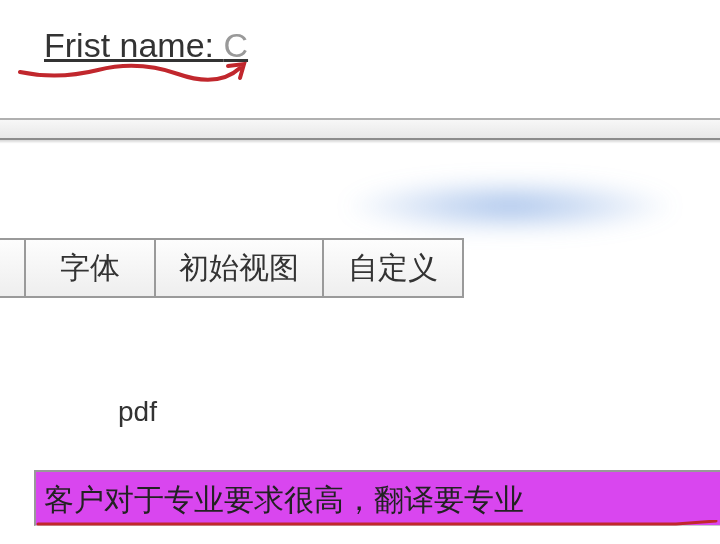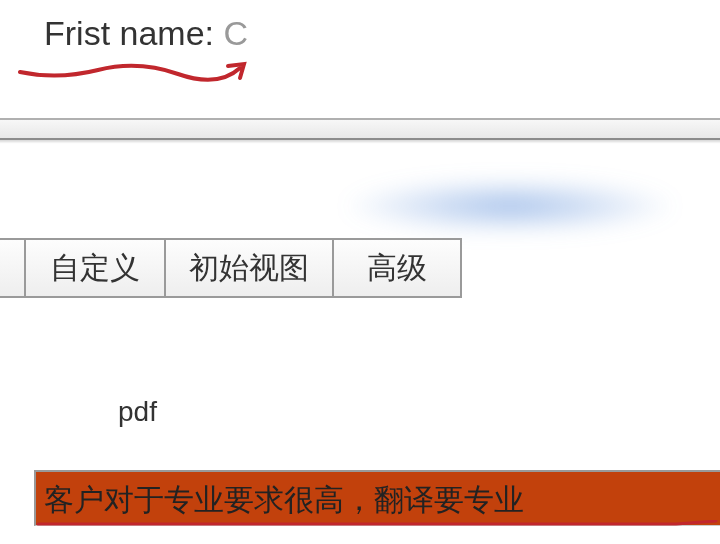--- a/index.html
+++ b/index.html
@@ -23,21 +23,22 @@
     height: 70px;
   }
   .name-field {
     position: absolute;
     font-size: 34px;
     color: #333;
     white-space: nowrap;
   }
   .first-name-wrap {
     left: 44px;
-    top: 4px;
+    top: 16px;
+    text-decoration: underline;
   }
   .last-name-wrap {
     left: 398px;
     top: 0;
   }
   .name-value {
     color: #999;
   }
 
   
@@ -113,21 +114,21 @@
   
   .note-box {
     position: absolute;
     left: 34px;
     top: 470px;
     right: 0;
     height: 56px;
     border-top: 2px solid #999;
     border-left: 2px solid #999;
     border-bottom: 1px solid #ccc;
-    background: #c2410c;
+    background: #d946ef;
     font-size: 30px;
     padding: 8px 8px 0 8px;
     box-sizing: border-box;
     color: #222;
     white-space: nowrap;
     overflow: hidden;
   }
   
   .note-red-underline {
     position: absolute;
@@ -151,28 +152,28 @@
 </div>
 
 <div class="window-bar"></div>
 
 <div class="blue-blur"></div>
 
 <div class="tab-strip">
   <div class="tab tab0">
     <span></span>
   </div>
-  <div class="tab tab3">
-    <span>自定义</span>
+  <div class="tab tab1">
+    <span>字体</span>
   </div>
   <div class="tab tab2">
     <span>初始视图</span>
   </div>
-  <div class="tab tab4">
-    <span>高级</span>
+  <div class="tab tab3">
+    <span>自定义</span>
   </div>
 </div>
 
 <div class="pdf-label">pdf</div>
 
 <div class="note-box">
   <span>客户对于专业要求很高，翻译要专业</span>
 </div>
 <svg class="note-red-underline" viewBox="0 0 700 8" preserveAspectRatio="none">
   <path d="M2 4 L 640 4 L 680 1" stroke="#c1272d" stroke-width="3" fill="none" stroke-linecap="round"></path>

